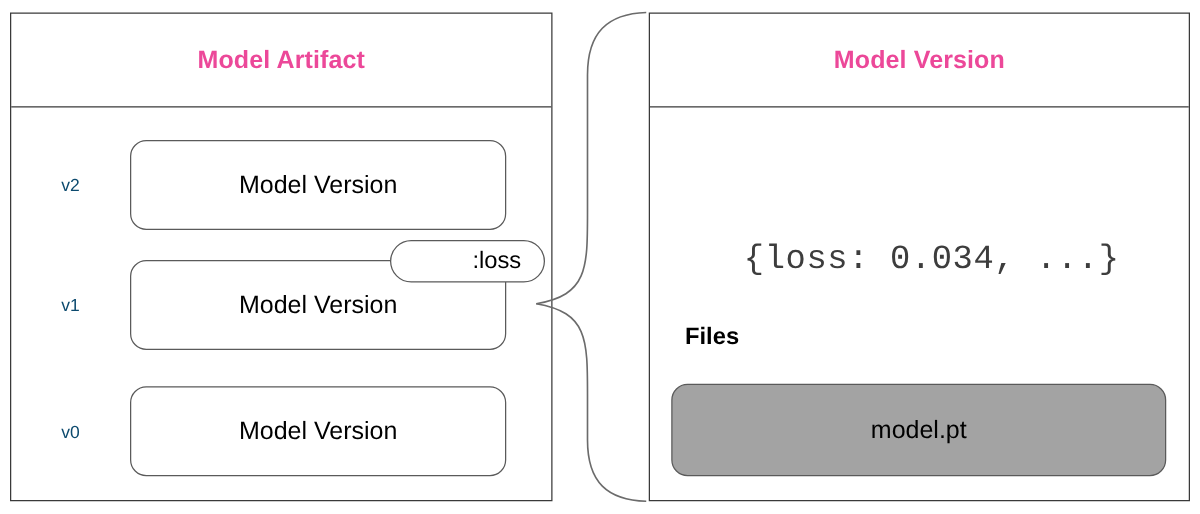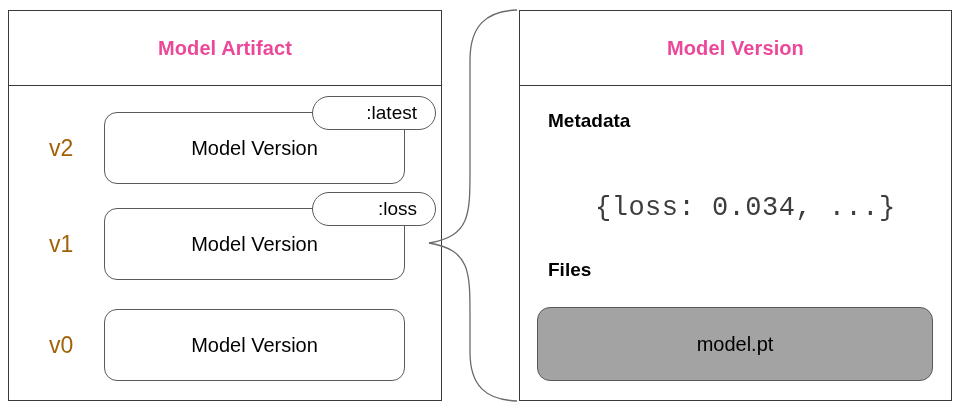--- a/index.html
+++ b/index.html
@@ -59,22 +59,22 @@
   #row-v1 { top: 197px; }
   #row-v0 { top: 298px; }
 
   .version-label {
     position: absolute;
     left: 40px;
     top: 0;
     height: 72px;
     display: flex;
     align-items: center;
-    font-size: 23px;
-    color: #a16207;
+    font-size: 14px;
+    color: #0c4a6e;
   }
 
   .version-box {
     position: absolute;
     left: 95px;
     top: 0;
     width: 301px;
     height: 72px;
     border: 1.1px solid #5a5a5a;
     border-radius: 13px;
@@ -170,23 +170,20 @@
 
     <div class="panel-header">
       <span class="panel-title">Model Artifact</span>
     </div>
 
     <div class="version-row" id="row-v2">
       <span class="version-label">v2</span>
       <div class="version-box">
         <span class="version-box-label">Model Version</span>
       </div>
-      <div class="tag-pill">
-        <span class="tag-pill-label">:latest</span>
-      </div>
     </div>
 
     <div class="version-row" id="row-v1">
       <span class="version-label">v1</span>
       <div class="version-box">
         <span class="version-box-label">Model Version</span>
       </div>
       <div class="tag-pill">
         <span class="tag-pill-label">:loss</span>
       </div>
@@ -200,21 +197,20 @@
     </div>
 
   </div>
 
   <div class="panel" id="version-panel">
 
     <div class="panel-header">
       <span class="panel-title">Model Version</span>
     </div>
 
-    <span class="section-heading" id="metadata-heading">Metadata</span>
 
     <span class="metadata-value">{loss: 0.034, ...}</span>
 
     <span class="section-heading" id="files-heading">Files</span>
 
     <div class="file-box">
       <span class="file-box-label">model.pt</span>
     </div>
 
   </div>

